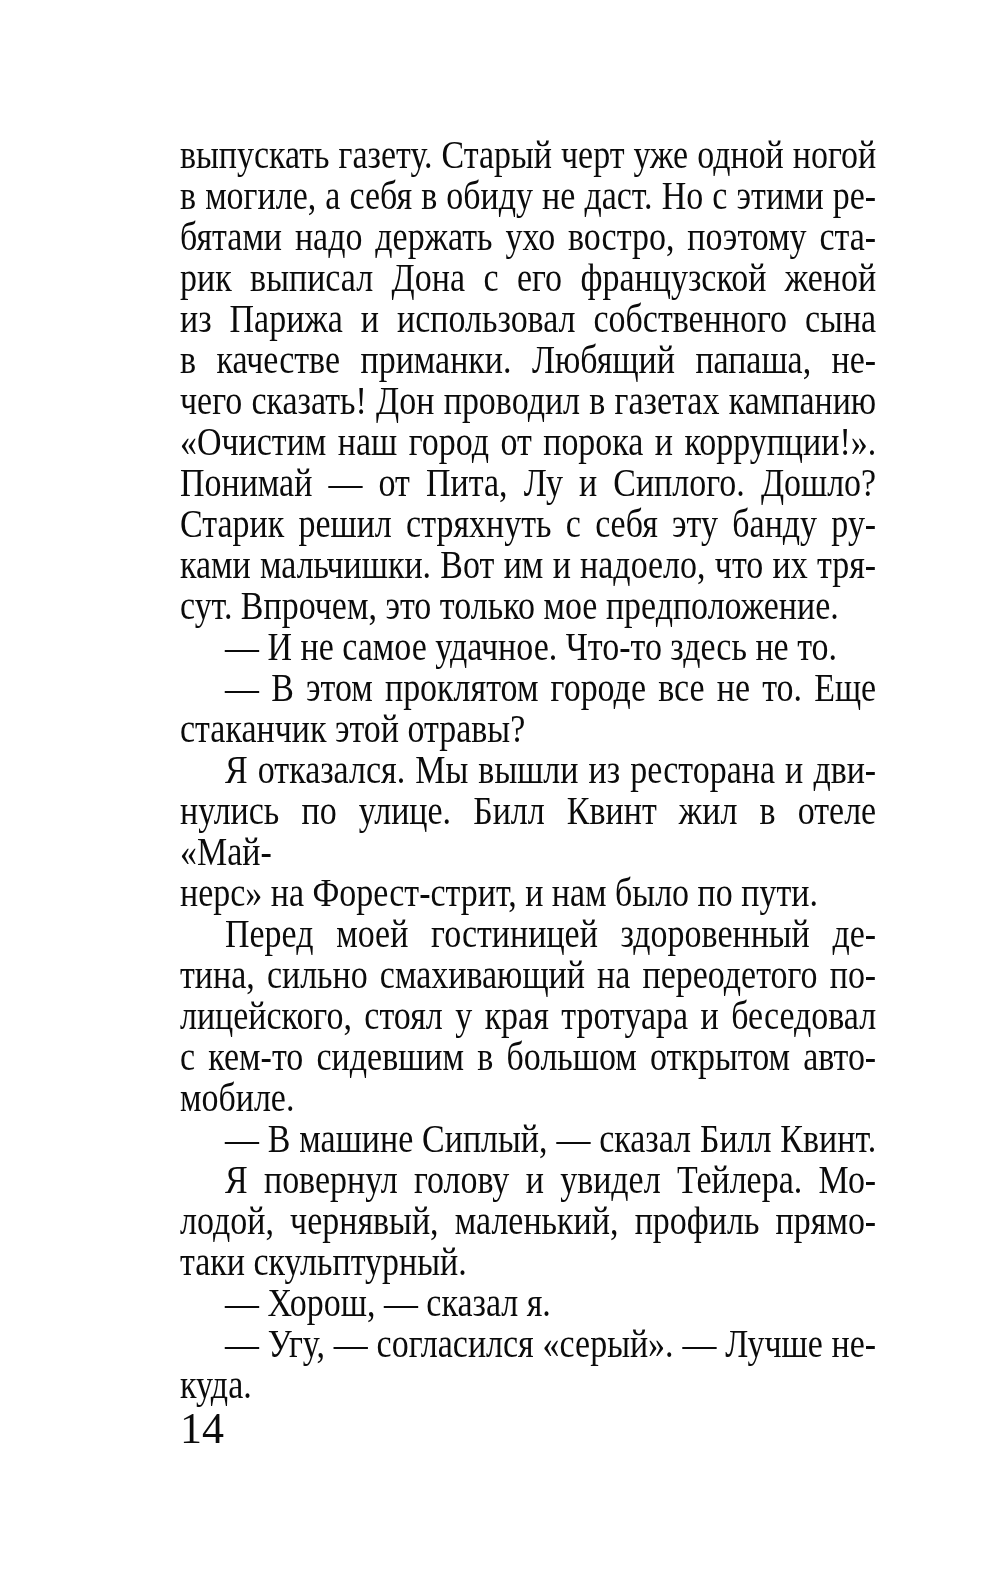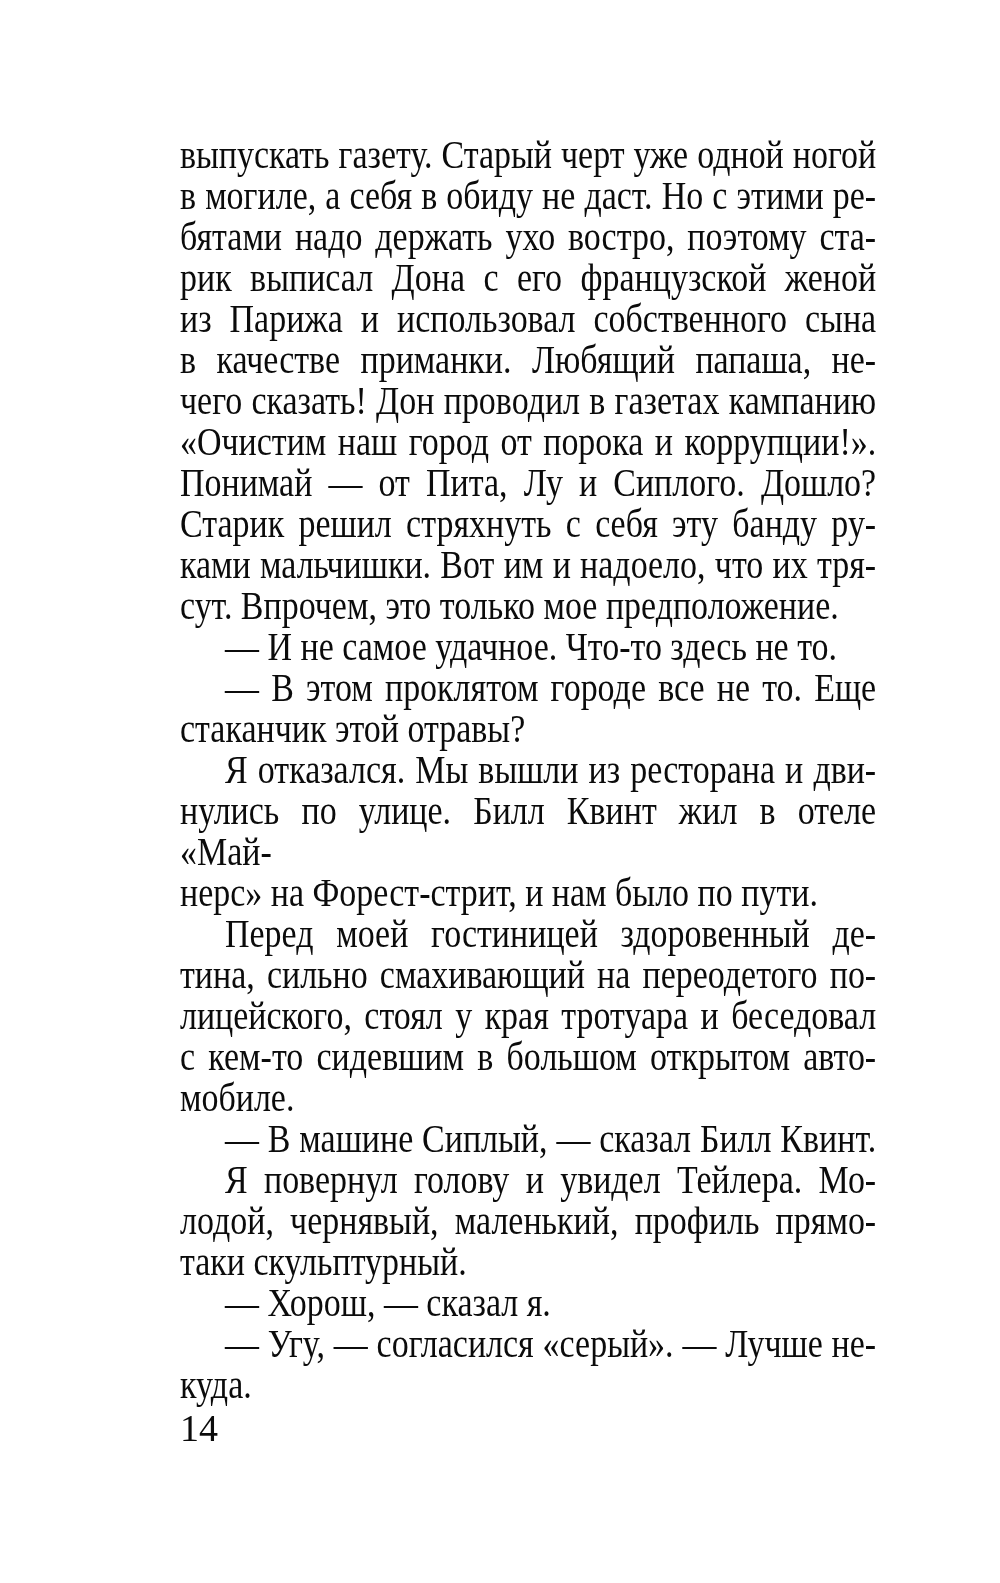--- a/index.html
+++ b/index.html
@@ -37,21 +37,21 @@
     text-indent: 53px;
   }
   .footer {
     position: absolute;
     left: 180px;
     top: 1408px;
     width: 696px;
     display: flex;
     justify-content: space-between;
     align-items: baseline;
-    font-size: 38px;
+    font-size: 44px;
     line-height: 41px;
   }
   .footer .author {
     font-style: italic;
   }
 </style>
 </head>
 <body>
 
 <div class="page">

